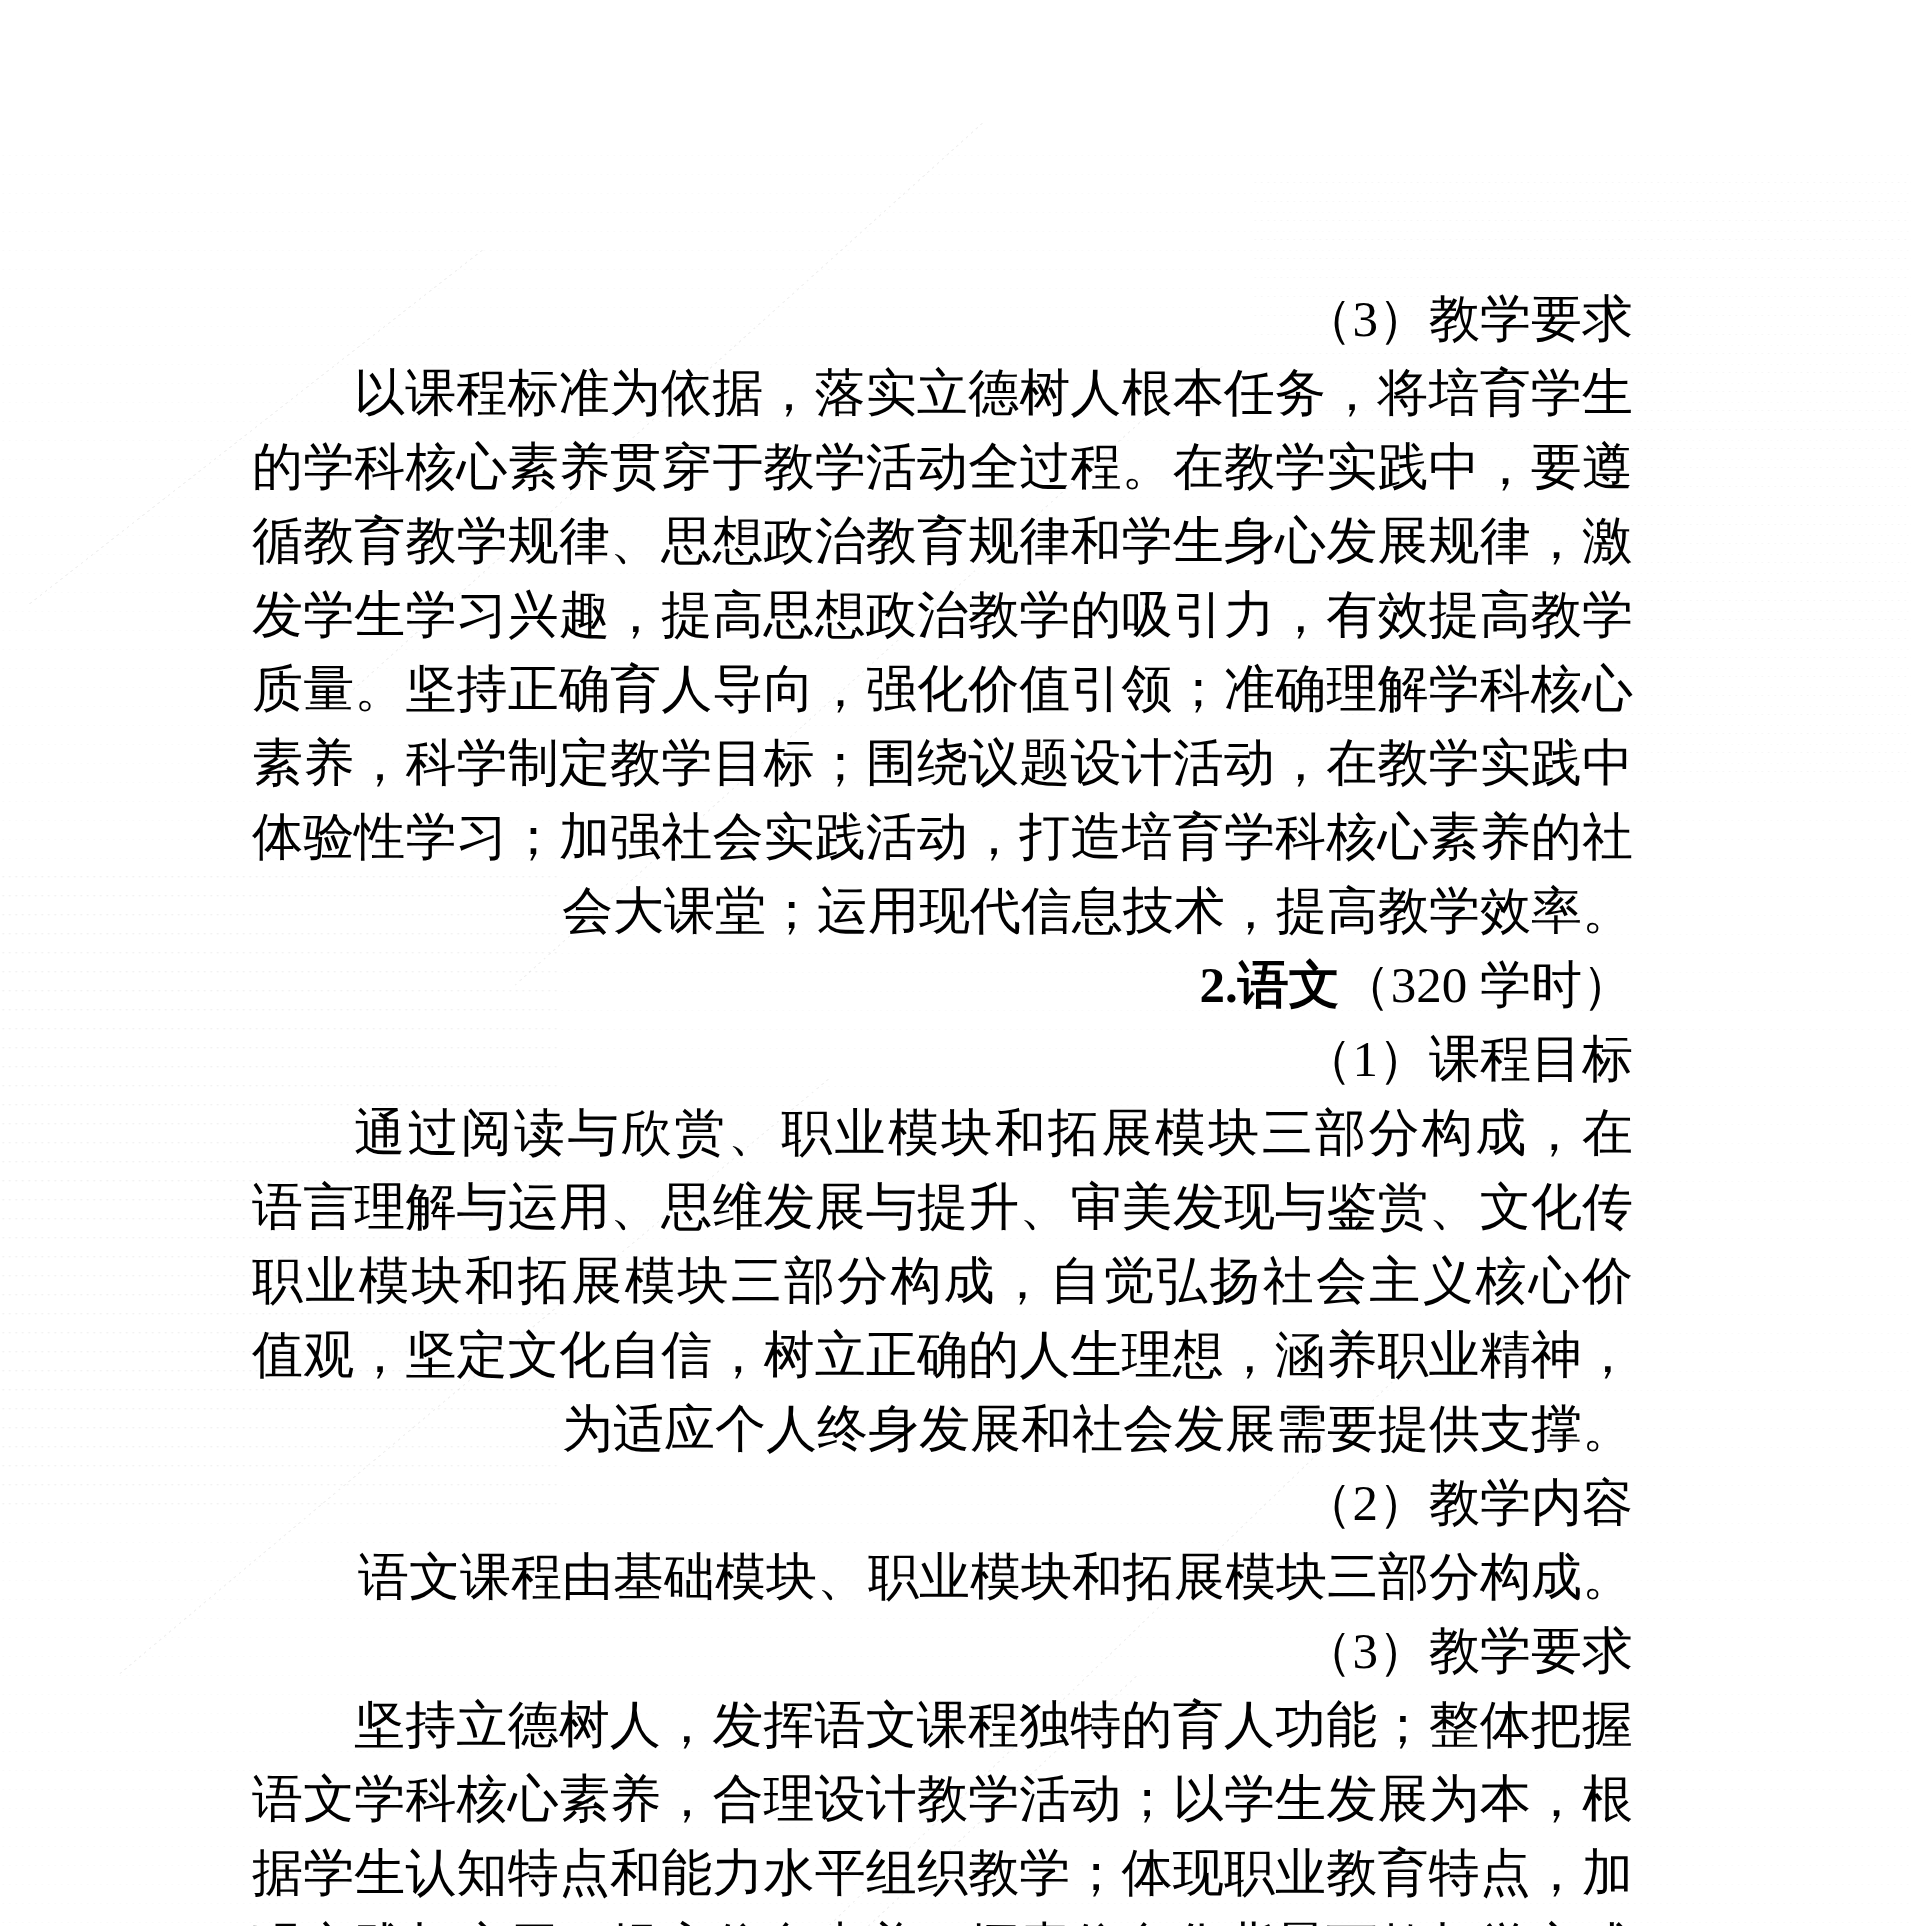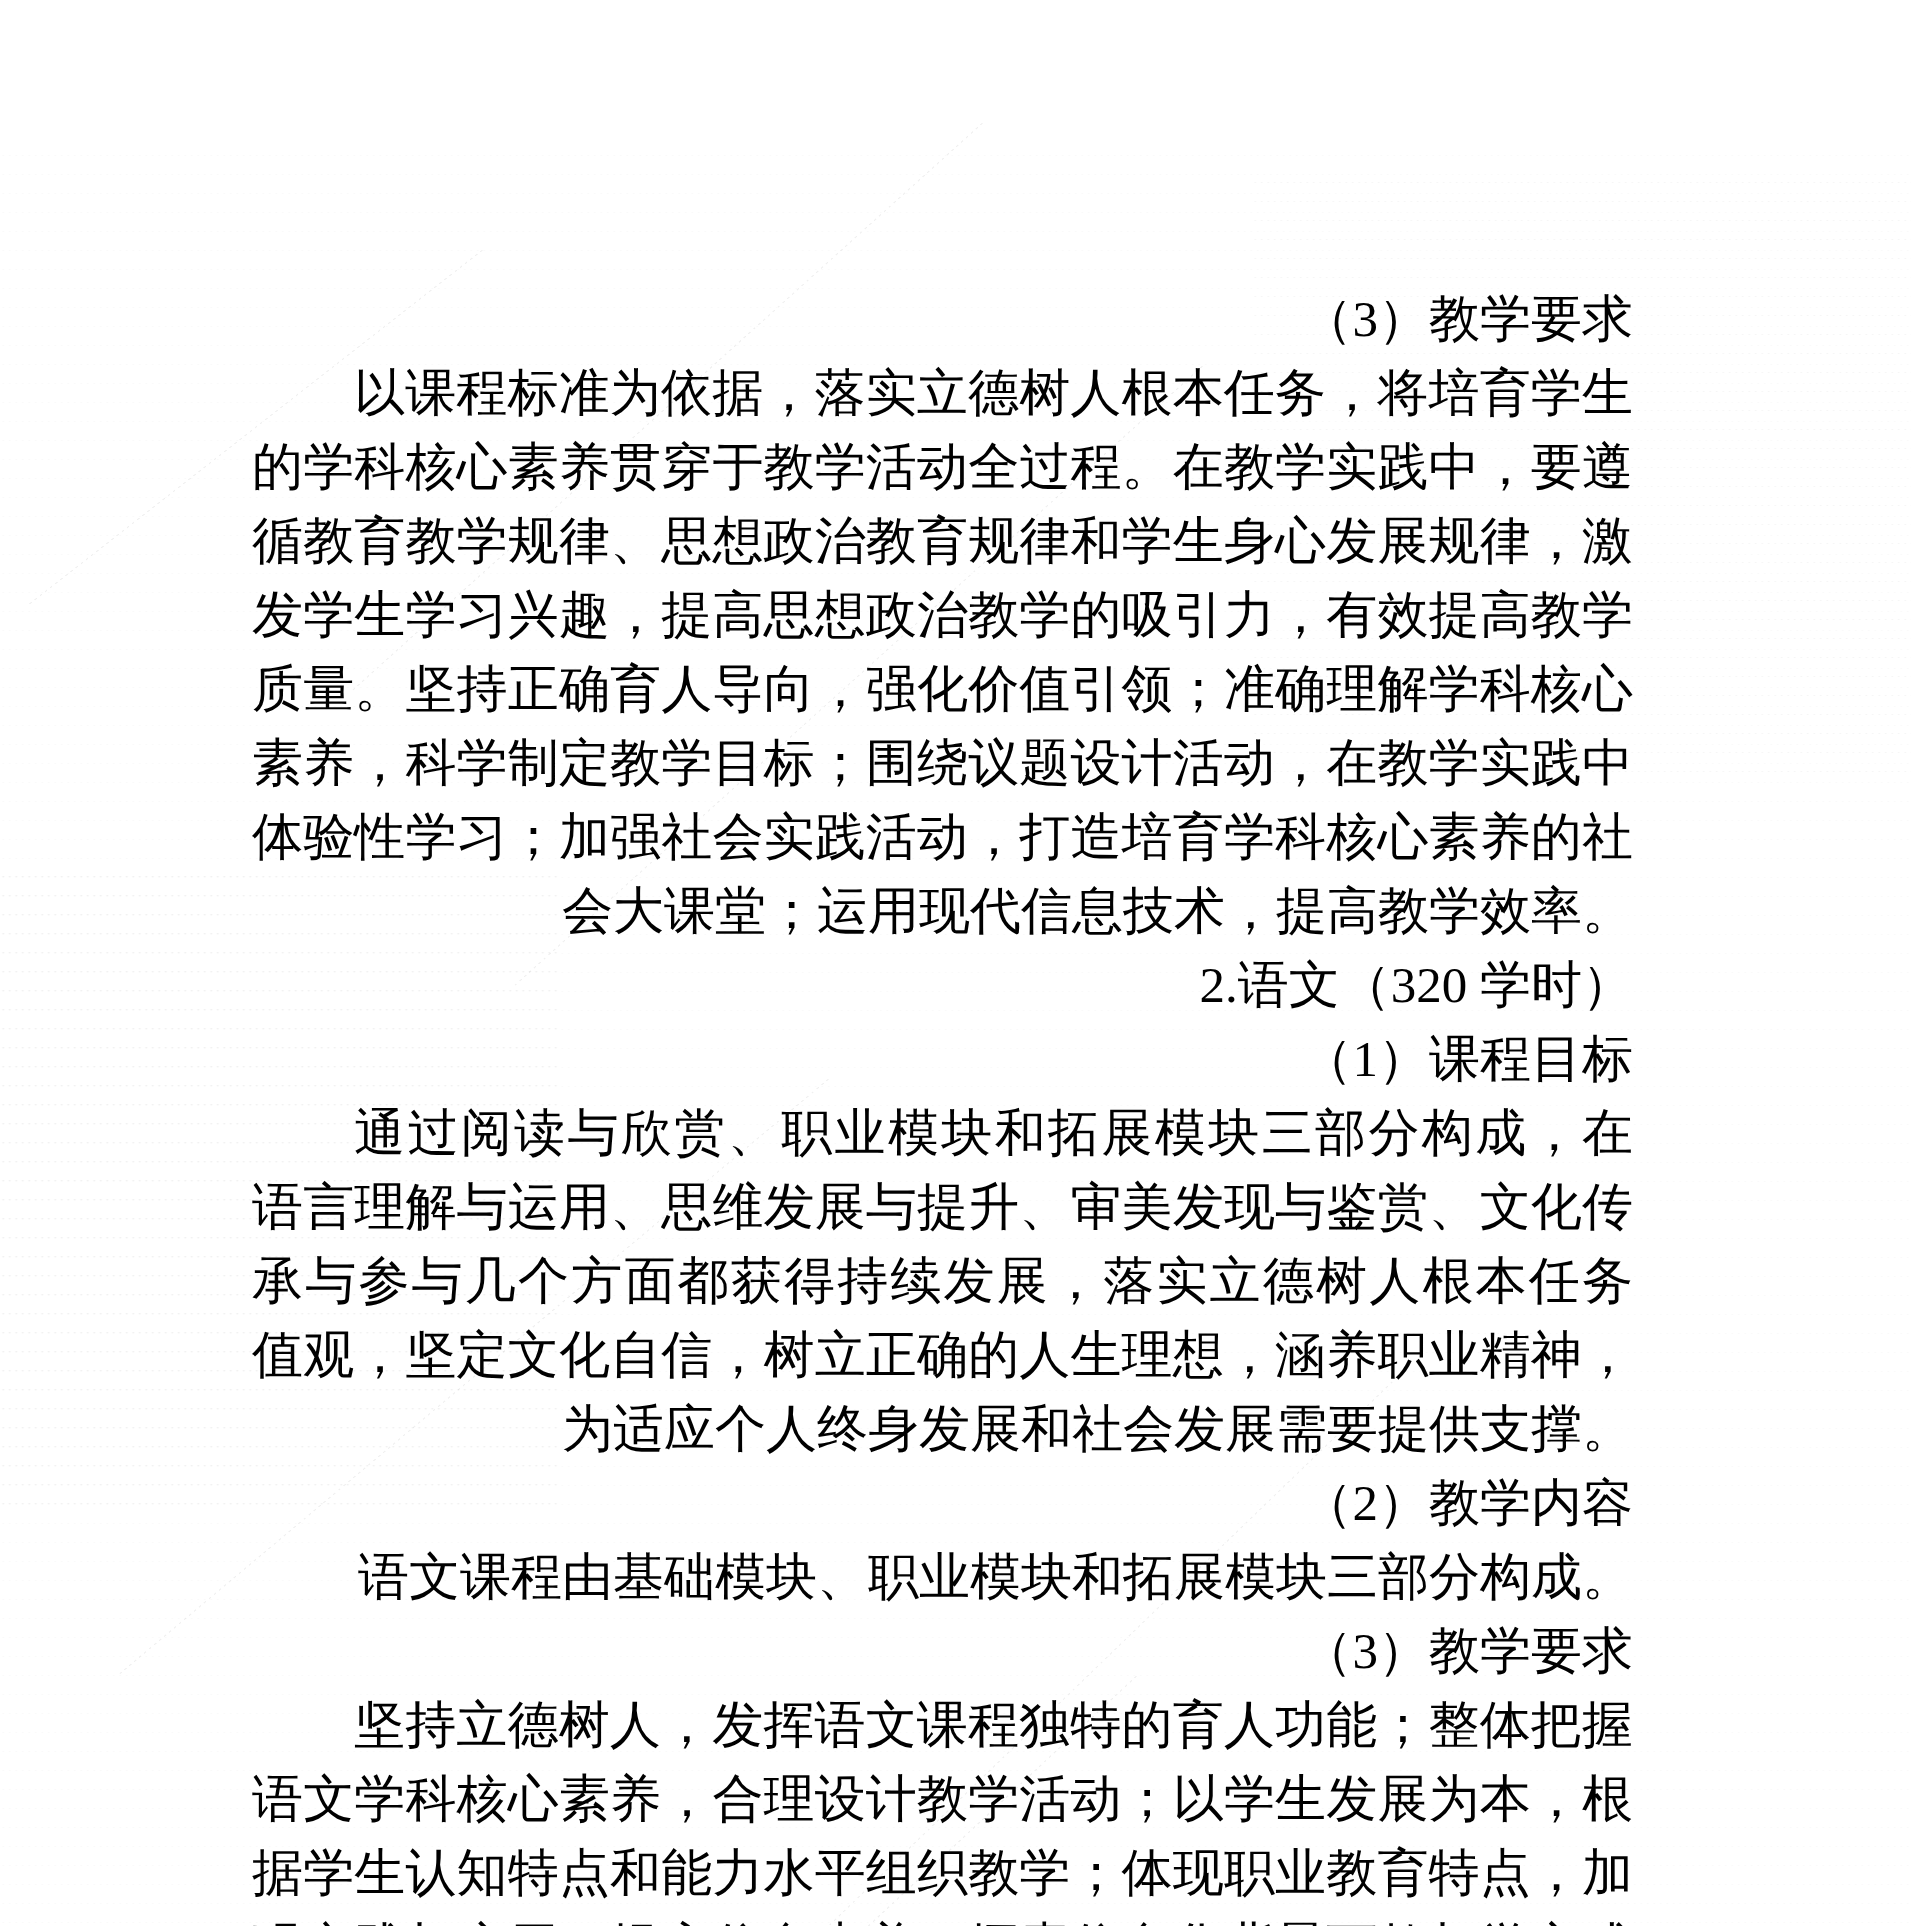--- a/index.html
+++ b/index.html
@@ -53,21 +53,21 @@
     height: 74px;
     white-space: normal;
     text-align: right;
   }
   .ind  { text-indent: 102px; }
   .fill {
     text-align: justify;
     text-align-last: justify;
     text-justify: inter-character;
   }
-  .b { font-weight: normal; margin-left: 36px; }
+  .b { font-weight: bold; margin-left: 36px; }
 </style>
 </head>
 <body>
 
 <div class="dots" id="dots-all"></div>
 
 <div class="dots" id="dots-left"></div>
 <div class="dots" id="dots-right"></div>
 <div class="diag" id="diag-1"></div>
 <div class="diag" id="diag-2"></div>
@@ -85,21 +85,21 @@
   <div class="line fill">质量。坚持正确育人导向，强化价值引领；准确理解学科核心</div>
   <div class="line fill">素养，科学制定教学目标；围绕议题设计活动，在教学实践中</div>
   <div class="line fill">体验性学习；加强社会实践活动，打造培育学科核心素养的社</div>
   <div class="line">会大课堂；运用现代信息技术，提高教学效率。</div>
 
   <div class="line ind"><span class="b">2.语文</span><span>（320 学时）</span></div>
 
   <div class="line ind">（1）课程目标</div>
   <div class="line ind fill">通过阅读与欣赏、职业模块和拓展模块三部分构成，在</div>
   <div class="line fill">语言理解与运用、思维发展与提升、审美发现与鉴赏、文化传</div>
-  <div class="line fill">承与参与几个方面都获得持续发展，落实立德树人根本任务</div>
+  <div class="line fill">职业模块和拓展模块三部分构成，自觉弘扬社会主义核心价</div>
   <div class="line fill">值观，坚定文化自信，树立正确的人生理想，涵养职业精神，</div>
   <div class="line">为适应个人终身发展和社会发展需要提供支撑。</div>
   <div class="line ind">（2）教学内容</div>
   <div class="line ind">语文课程由基础模块、职业模块和拓展模块三部分构成。</div>
   <div class="line ind">（3）教学要求</div>
   <div class="line ind fill">坚持立德树人，发挥语文课程独特的育人功能；整体把握</div>
   <div class="line fill">语文学科核心素养，合理设计教学活动；以学生发展为本，根</div>
   <div class="line fill">据学生认知特点和能力水平组织教学；体现职业教育特点，加</div>
   <div class="line fill">强实践与应用；提高信息素养，探索信息化背景下教与学方式</div>
 

